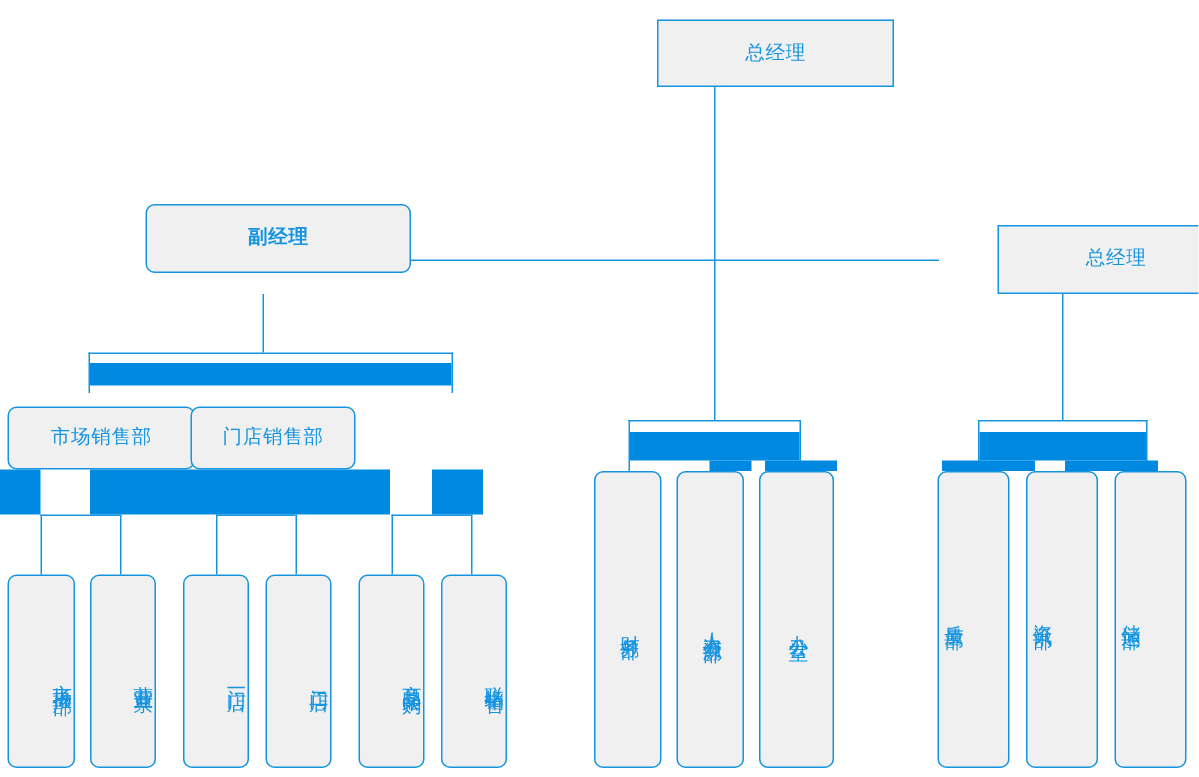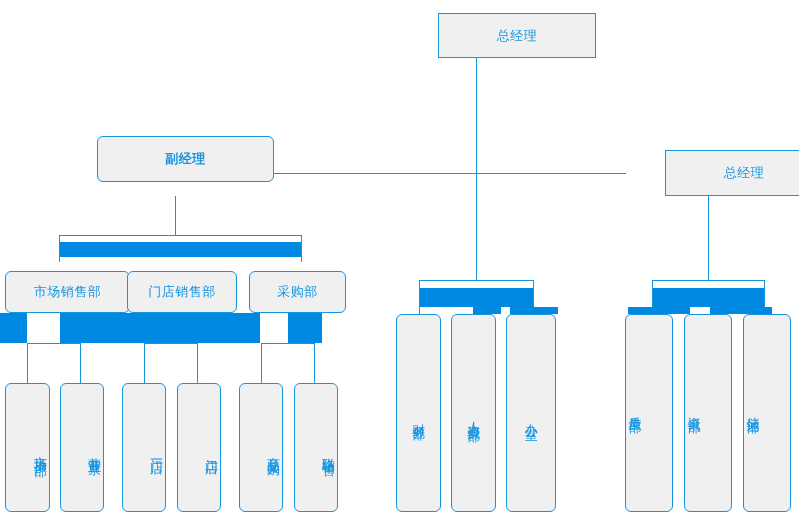--- a/index.html
+++ b/index.html
@@ -102,21 +102,20 @@
   <div class="node rounded" style="left:97px; top:136px; width:177px; height:46px;font-weight:bold;">副经理</div>
 
   <div class="node sharp" style="left:625px; top:150px; width:158px; height:46px;">总经理</div>
 
   <div class="vline" style="left:175px; top:196px; height:39px;"></div>
   <div class="bracket" style="left:59px; top:235px; width:243px; height:27px;"></div>
   <div class="band" style="left:60px; top:242px; width:241px; height:15px;"></div>
 
   <div class="node rounded" style="left:5px; top:271px; width:125px; height:42px;">市场销售部</div>
   <div class="node rounded" style="left:127px; top:271px; width:110px; height:42px;">门店销售部</div>
-  <div class="node rounded" style="left:249px; top:271px; width:97px; height:42px;">采购部</div>
 
   <div class="band" style="left:0px; top:313px; width:27px; height:30px;"></div>
   <div class="band" style="left:60px; top:313px; width:120px; height:30px;"></div>
   <div class="bracket" style="left:27px; top:343px; width:206px; height:0px; border:none;"></div>
   <div class="hline" style="left:27px; top:343px; width:53px;"></div>
   <div class="vline" style="left:27px; top:343px; height:40px;"></div>
   <div class="vline" style="left:80px; top:343px; height:40px;"></div>
 
   <div class="band" style="left:180px; top:313px; width:80px; height:30px;"></div>
   <div class="hline" style="left:144px; top:343px; width:53px;"></div>

